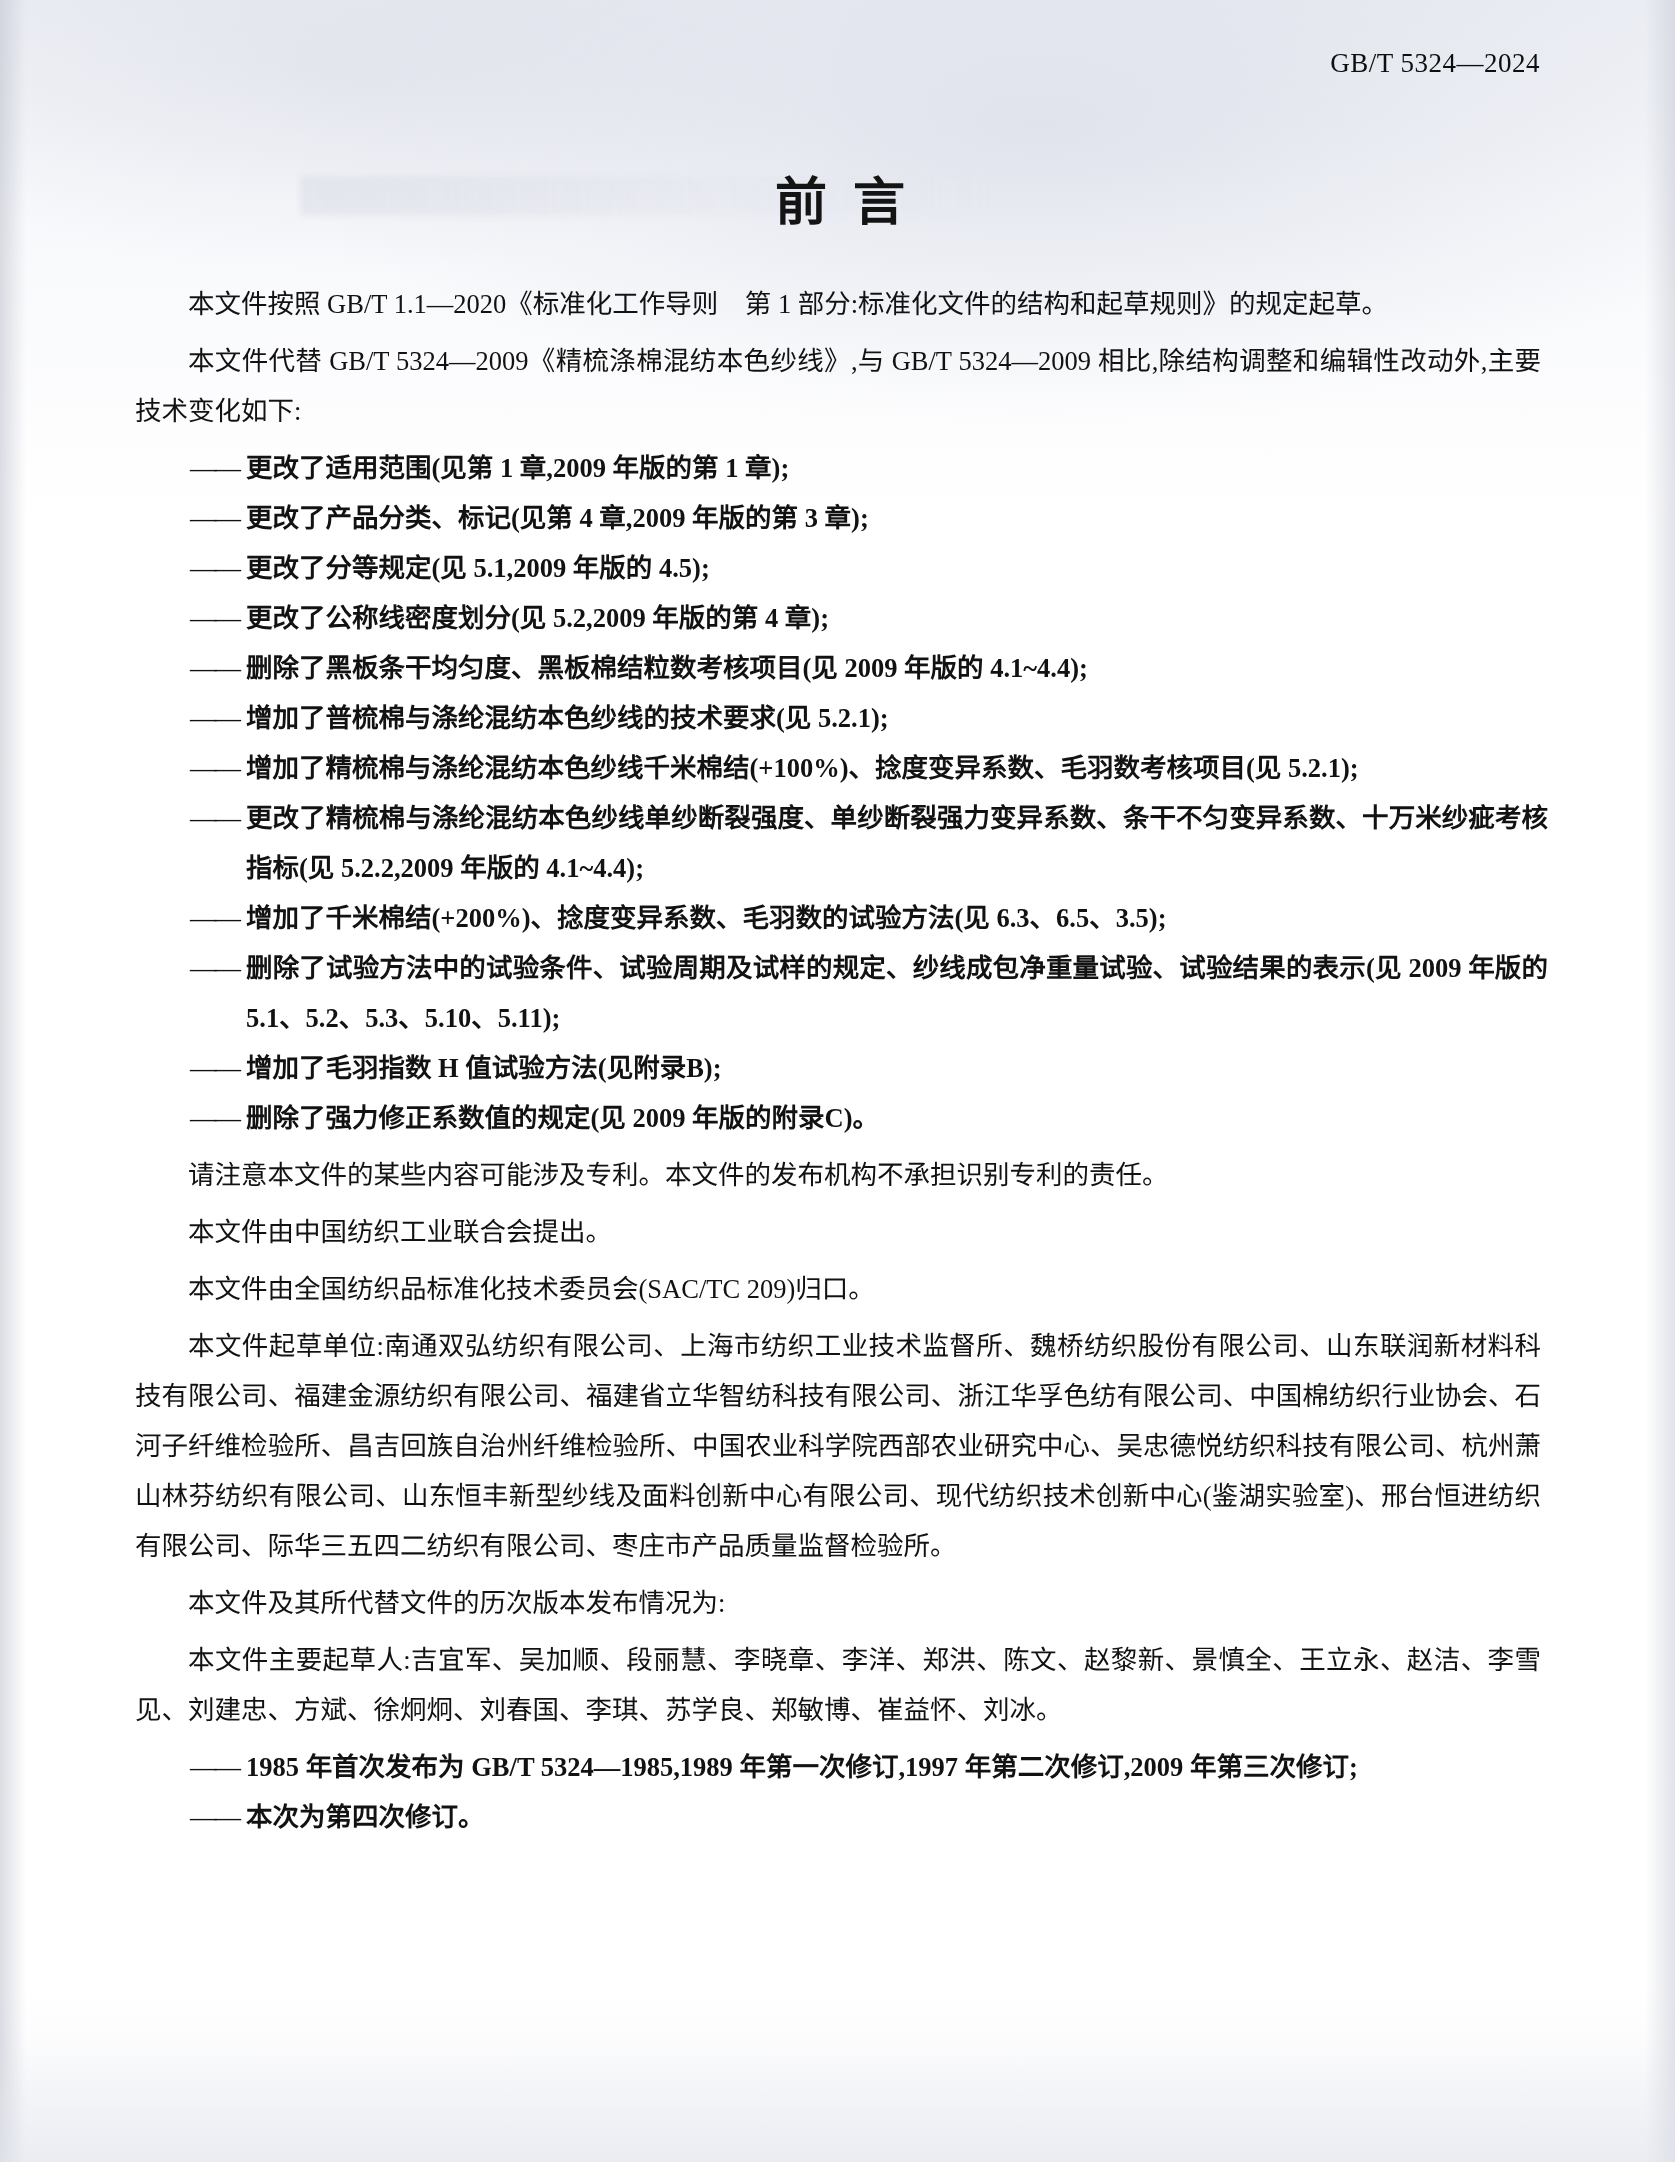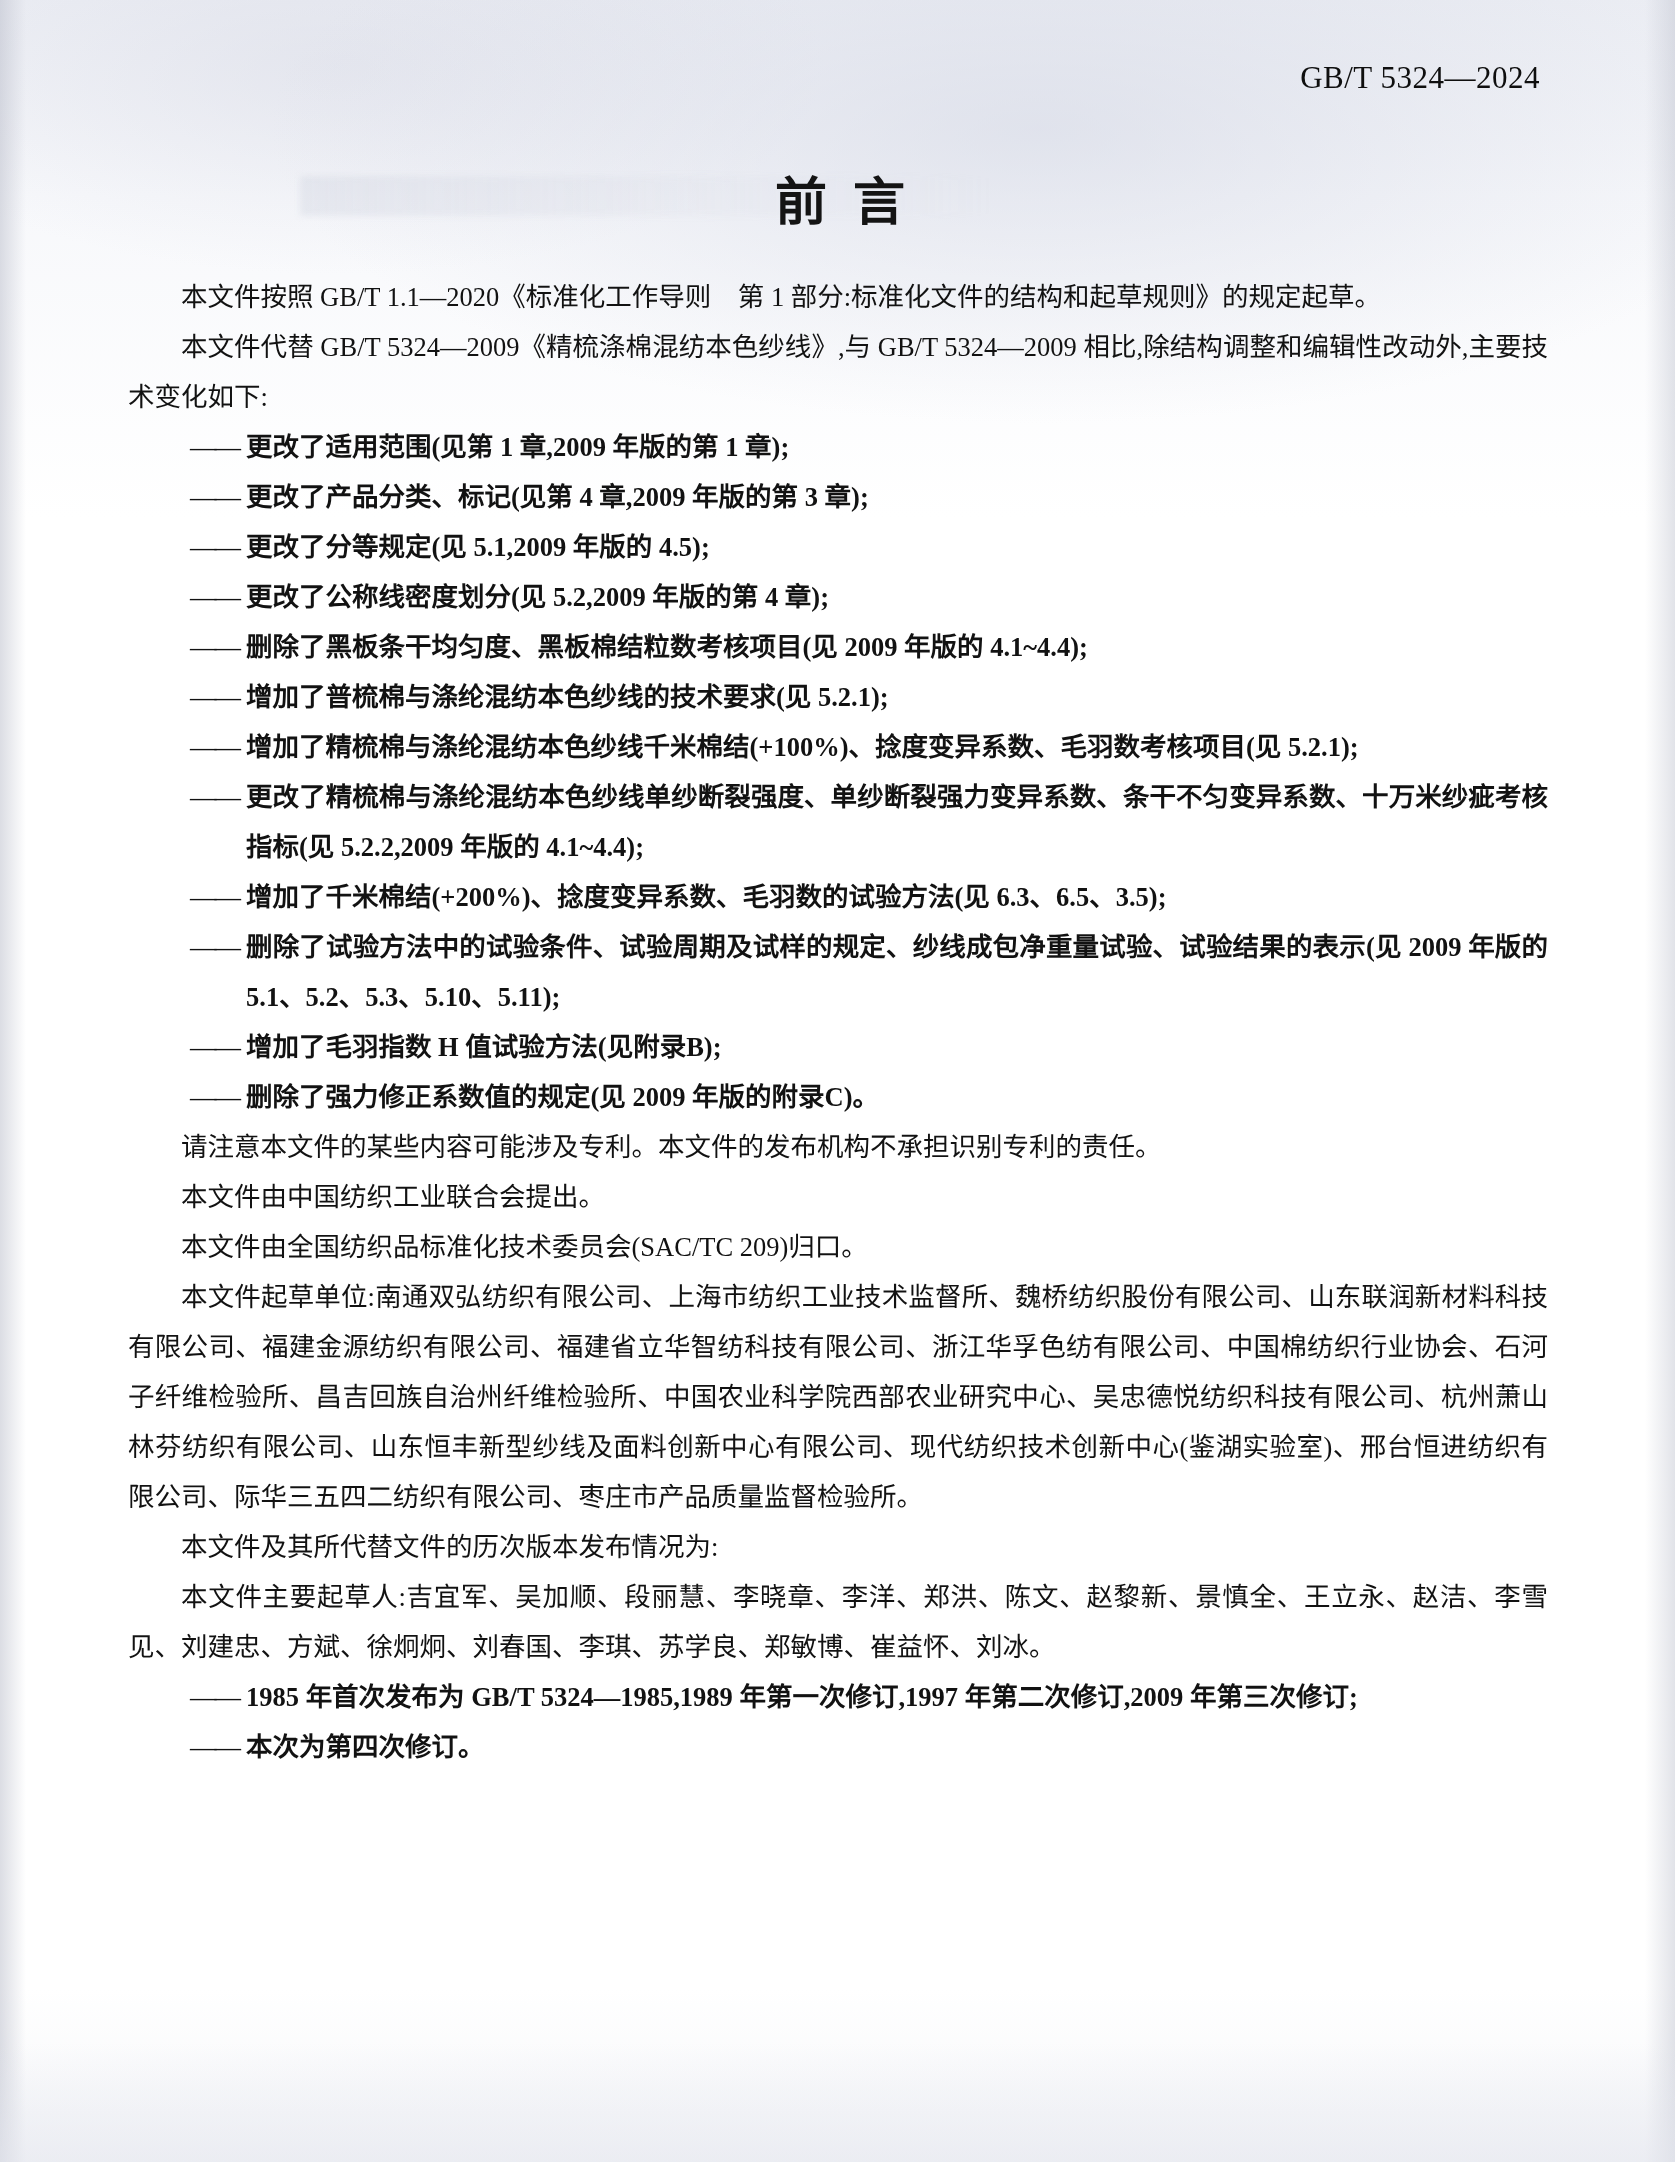--- a/index.html
+++ b/index.html
@@ -44,23 +44,23 @@
     position: absolute;
     left: 120px;
     top: 0;
     width: 1440px;
     height: 2162px;
   }
 
   
   .header {
     position: absolute;
-    top: 60px;
+    top: 48px;
     right: 20px;
-    font-size: 31px;
+    font-size: 27px;
     letter-spacing: 0.5px;
     font-family: "Liberation Serif", serif;
     color: #0f0f0f;
     white-space: nowrap;
     margin-left: 48px;
   }
 
   
   .title {
     position: absolute;
@@ -83,21 +83,21 @@
     left: 8px;
     width: 1420px;
     font-size: 26.5px;
     line-height: 50px;
     text-align: justify;
     text-justify: inter-ideograph;
     color: #121212;
   }
 
   p.para {
-    margin: 0;
+    margin: 7px;
     text-indent: 2em;
   }
 
   
   .item {
     display: flex;
     margin: 0;
     padding-left: 62px;
   }
   .item .dash {

